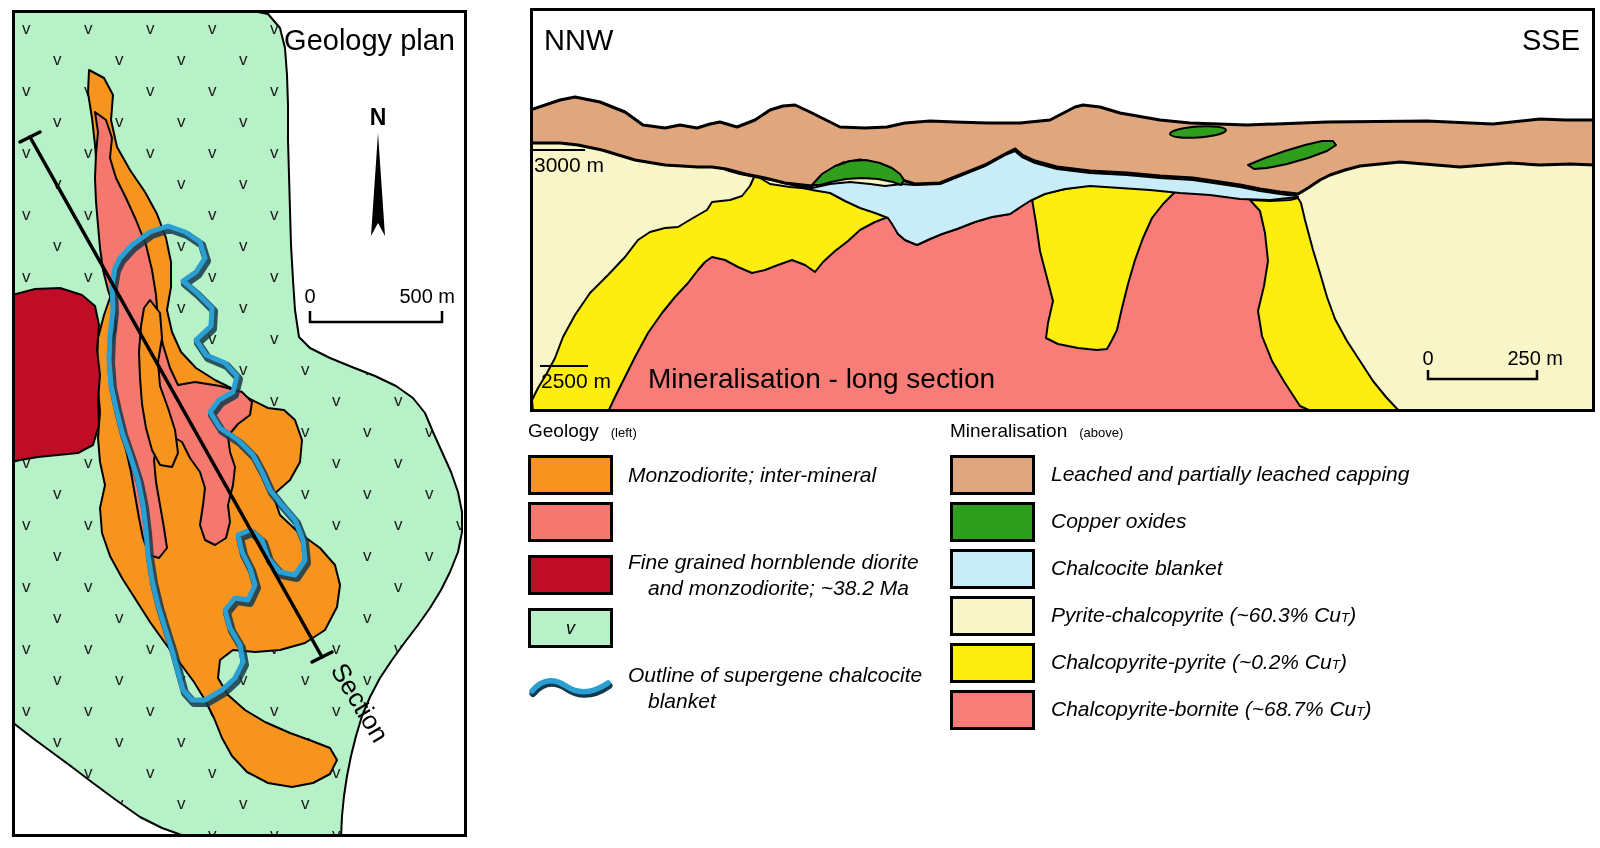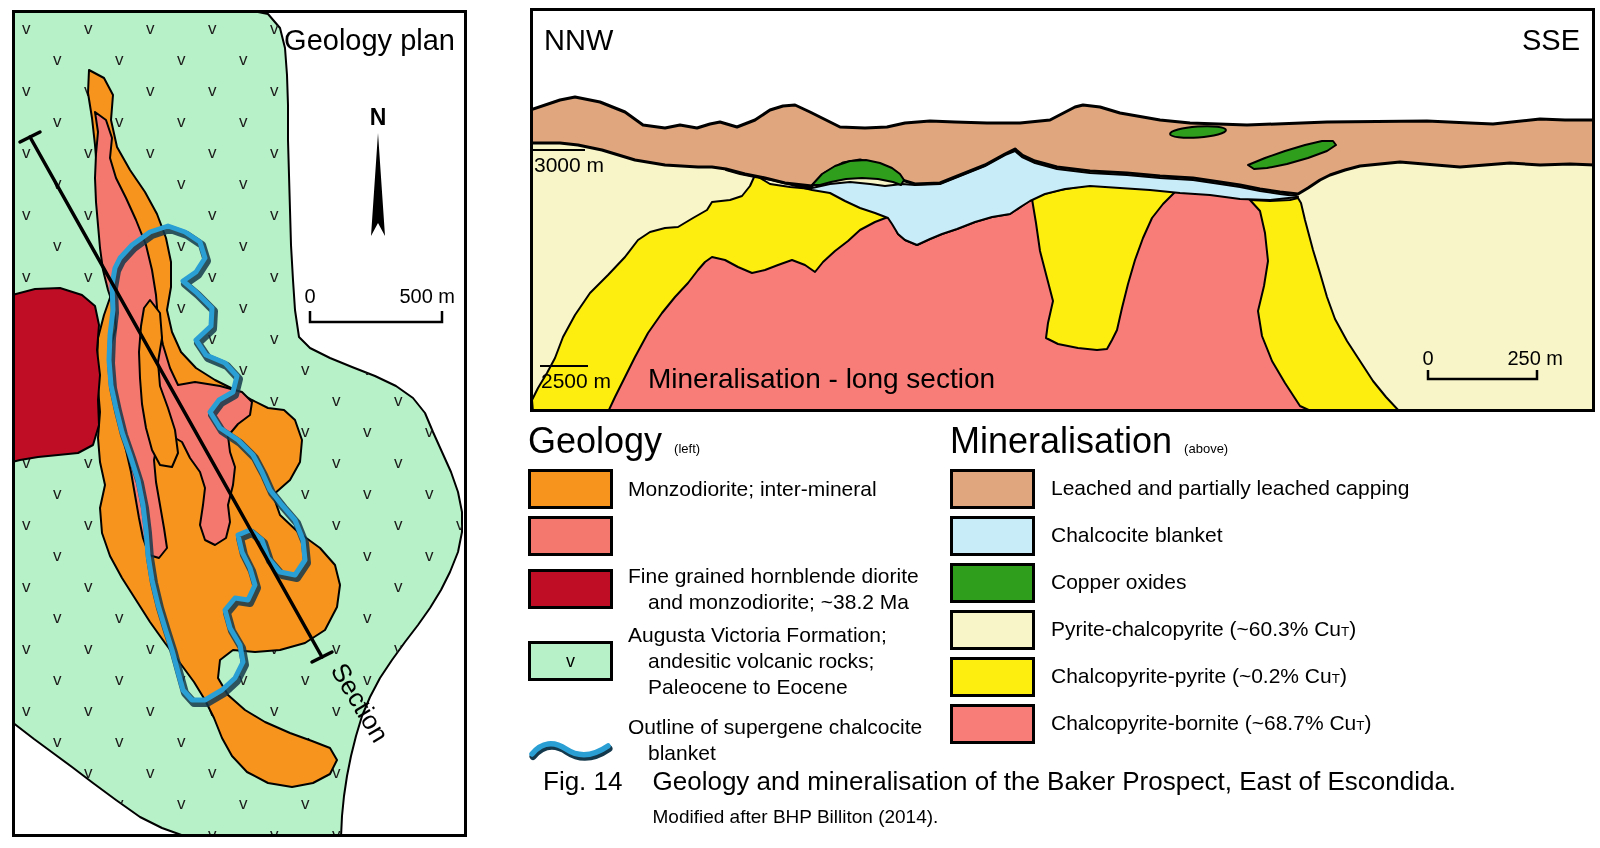--- a/index.html
+++ b/index.html
@@ -30,31 +30,31 @@
   .secline{stroke:#000;stroke-width:3.5;stroke-linecap:round;}
   .tick{stroke:#000;stroke-width:2.5;fill:none;}
   .t-big{font-size:29px;}
   .t-mid{font-size:21px;}
   .t-scale{font-size:20px;}
 
   
   .legend{position:absolute;}
   #legend-geology{left:528px;top:420px;width:415px;}
   #legend-mineral{left:950px;top:420px;width:560px;}
-  .legend-title{font-size:36px;}
+  .legend-title{font-size:19px;}
   .legend-sub{font-size:13px;margin-left:12px;}
-  .legend-items{margin-top:7px;}
+  .legend-items{margin-top:13px;font-style:italic;}
   .legend-item{display:flex;align-items:center;margin-bottom:7px;}
   .swatch{width:79px;height:34px;border:3px solid #000;flex:0 0 auto;
           display:flex;align-items:center;justify-content:center;font-size:18px;}
   .legend-label{margin-left:15px;font-size:21px;line-height:26px;}
   .legend-line{white-space:nowrap;}
   .legend-line.ind{padding-left:20px;}
   #legend-mineral .legend-label{margin-left:16px;}
-  .wave-item{margin-top:14px;align-items:flex-end;}
+  .wave-item{margin-top:14px;align-items:center;}
   .wave-box{width:85px;height:30px;flex:0 0 auto;}
   .cut{font-size:0.64em;}
 
   
   #caption{position:absolute;left:543px;top:766px;display:flex;}
   #caption .fig{font-size:26px;margin-right:30px;}
   #caption .cap-main{font-size:26px;}
   #caption .cap-credit{font-size:19px;margin-top:9px;}
 </style>
 </head>
@@ -165,25 +165,20 @@
         <div class="legend-label">
           <div class="legend-line">Fine grained hornblende diorite</div>
           <div class="legend-line ind">and monzodiorite; ~38.2 Ma</div>
 
         </div>
       </div>
       <div class="legend-item">
         <div class="swatch" style="background: rgb(183, 241, 199);">
             <span>v</span>
           </div>
-        <div class="legend-label">
-          <div class="legend-line">Augusta Victoria Formation;</div>
-          <div class="legend-line ind">andesitic volcanic rocks;</div>
-          <div class="legend-line ind">Paleocene to Eocene</div>
-        </div>
       </div>
       <div class="legend-item wave-item">
         <svg class="wave-box" width="85" height="30" viewBox="0 0 85 30">
           <path d="M4,18 C14,6 26,5 38,13 C50,21 64,21 80,10" fill="none" stroke="var(--outlineShadow)" stroke-width="7" stroke-linecap="round" transform="translate(1,2.5)"></path>
           <path d="M4,18 C14,6 26,5 38,13 C50,21 64,21 80,10" fill="none" stroke="var(--outlineBlue)" stroke-width="5.5" stroke-linecap="round"></path>
         </svg>
         <div class="legend-label">
           <div class="legend-line">Outline of supergene chalcocite</div>
           <div class="legend-line ind">blanket</div>
         </div>
@@ -194,43 +189,36 @@
   <div id="legend-mineral" class="legend">
     <div>
       <span class="legend-title">Mineralisation</span><span class="legend-sub">(above)</span>
     </div>
     <div class="legend-items">
       <div class="legend-item">
         <div class="swatch" style="background: rgb(224, 167, 126);"></div>
         <div class="legend-label"><span>Leached and partially leached capping</span><span class="cut"></span><span></span></div>
       </div>
       <div class="legend-item">
+        <div class="swatch" style="background: rgb(47, 158, 28);"></div>
+        <div class="legend-label"><span>Copper oxides</span><span class="cut"></span><span></span></div>
+      </div>
+      <div class="legend-item">
         <div class="swatch" style="background: rgb(201, 236, 249);"></div>
         <div class="legend-label"><span>Chalcocite blanket</span><span class="cut"></span><span></span></div>
       </div>
       <div class="legend-item">
-        <div class="swatch" style="background: rgb(47, 158, 28);"></div>
-        <div class="legend-label"><span>Copper oxides</span><span class="cut"></span><span></span></div>
-      </div>
-      <div class="legend-item">
         <div class="swatch" style="background: rgb(248, 245, 200);"></div>
         <div class="legend-label"><span>Pyrite-chalcopyrite (~60.3% Cu</span><span class="cut">T</span><span>)</span></div>
       </div>
       <div class="legend-item">
         <div class="swatch" style="background: rgb(253, 238, 16);"></div>
         <div class="legend-label"><span>Chalcopyrite-pyrite (~0.2% Cu</span><span class="cut">T</span><span>)</span></div>
       </div>
       <div class="legend-item">
         <div class="swatch" style="background: rgb(248, 124, 120);"></div>
         <div class="legend-label"><span>Chalcopyrite-bornite (~68.7% Cu</span><span class="cut">T</span><span>)</span></div>
       </div>
     </div>
   </div>
 
-  <div id="caption">
-    <div class="fig">Fig. 14</div>
-    <div>
-      <div class="cap-main">Geology and mineralisation of the Baker Prospect, East of Escondida.</div>
-      <div class="cap-credit">Modified after BHP Billiton (2014).</div>
-    </div>
-  </div>
 
 </div>
 
 </body></html>

